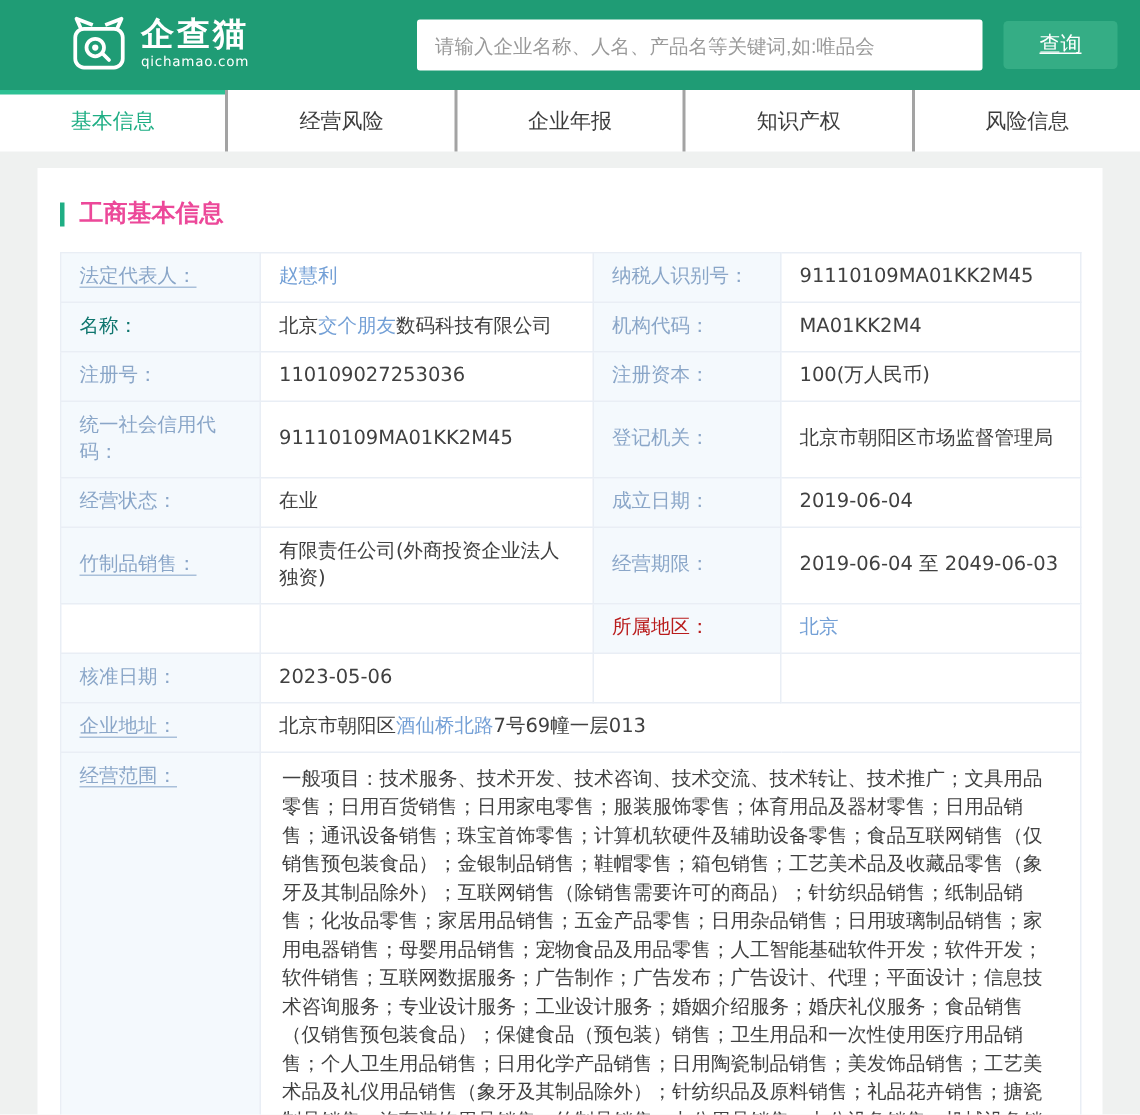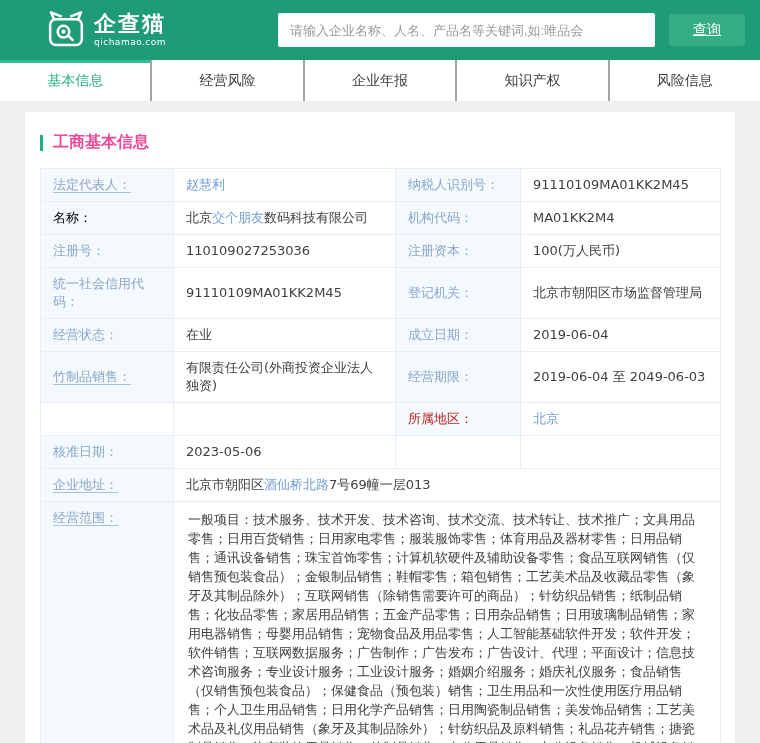--- a/index.html
+++ b/index.html
@@ -88,21 +88,21 @@
           <col style="width:200px">
         </colgroup>
       <tbody>
         <tr>
           <td class="lbl"><span class="lab u">法定代表人：</span></td>
           <td class="val"><a class="link">赵慧利</a></td>
           <td class="lbl"><span class="lab">纳税人识别号：</span></td>
           <td class="val">91110109MA01KK2M45</td>
         </tr>
         <tr>
-          <td class="lbl"><span class="lab" style="color:#000000">名称：</span></td>
+          <td class="lbl"><span class="lab" style="color:#0f766e">名称：</span></td>
           <td class="val"><span>北京</span><span class="hl">交个朋友</span><span>数码科技有限公司</span></td>
           <td class="lbl"><span class="lab">机构代码：</span></td>
           <td class="val">MA01KK2M4</td>
         </tr>
         <tr>
           <td class="lbl"><span class="lab">注册号：</span></td>
           <td class="val">110109027253036</td>
           <td class="lbl"><span class="lab">注册资本：</span></td>
           <td class="val">100(万人民币)</td>
         </tr>

